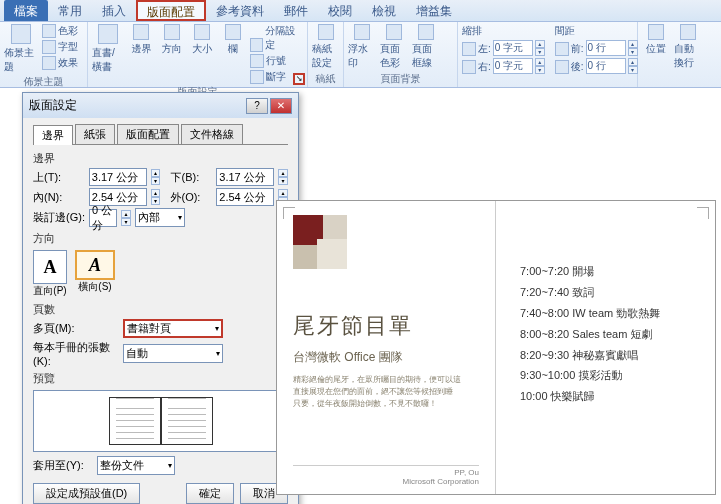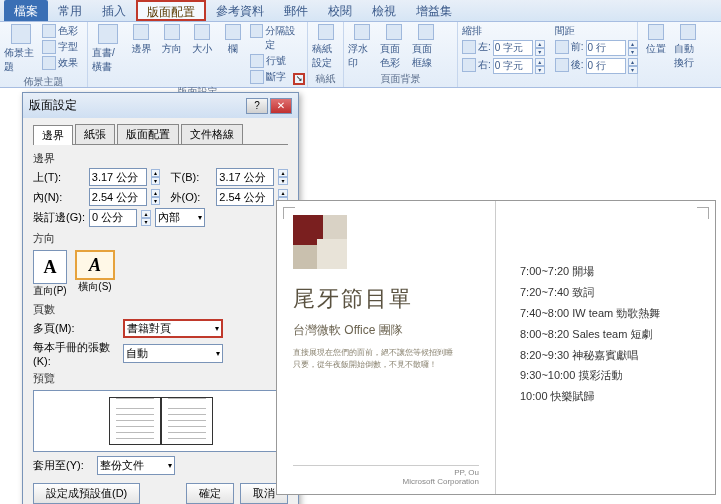--- a/index.html
+++ b/index.html
@@ -15,21 +15,21 @@
   
   .ribbon { display: flex; background: linear-gradient(#f4f8fd,#e2ecf8); height: 66px; border-bottom: 1px solid #a7bde1; position: relative; }
   .group { border-right: 1px solid #c6d6ed; display: flex; flex-direction: column; padding: 2px 4px 0; }
   .group-btns { display: flex; gap: 4px; align-items: flex-start; flex: 1; }
   .group-label { text-align: center; font-size: 10px; color: #5a6e8c; padding: 1px 0; position: relative; }
   .vbtn { display: flex; flex-direction: column; align-items: center; font-size: 10px; color: #3b5a8a; width: 34px; cursor: pointer; }
   .vbtn .ic { width: 20px; height: 20px; background: #dbe7f5; border: 1px solid #9fb8dc; margin-bottom: 2px; }
   .vbtn.sm { width: 28px; }
   .vbtn.sm .ic { width: 16px; height: 16px; }
   .smallcol { display: flex; flex-direction: column; gap: 2px; font-size: 10px; color: #3b5a8a; }
-  .smallrow { display: flex; align-items: flex-start; gap: 2px; }
+  .smallrow { display: flex; align-items: flex-end; gap: 2px; }
   .miniic { width: 14px; height: 14px; background: #dbe7f5; border: 1px solid #9fb8dc; }
   .numbox { width: 40px; height: 16px; border: 1px solid #9fb8dc; background: #fff; font-size: 10px; padding: 0 1px; display: flex; align-items: center; }
   .spinbtns { display:flex; flex-direction:column; width:10px; }
   .spinbtns div { height:8px; border:1px solid #9fb8dc; background:#eef4fb; font-size:6px; text-align:center; line-height:6px; }
   .launcher { width: 12px; height: 12px; position: absolute; right: 2px; bottom: 2px; border: 2px solid #c0392b; background: #eef4fb; font-size: 8px; text-align: center; line-height: 8px; }
   
   
   .dialog { position: absolute; left: 22px; top: 92px; width: 277px; border: 1px solid #7a94b8; background: #f0f0f0; box-shadow: 2px 2px 6px rgba(0,0,0,0.3); }
   .dlg-title { background: linear-gradient(#e8eff8,#cfdff2); padding: 4px 6px; font-size: 12px; display: flex; justify-content: space-between; align-items: center; }
   .dlg-title-btns { display: flex; gap: 2px; }
@@ -59,21 +59,21 @@
   
   
   .doc { position: absolute; left: 276px; top: 200px; width: 440px; height: 295px; background: #fff; border: 1px solid #999; display: flex; }
   .doc-left { width: 50%; border-right: 1px solid #ccc; padding: 14px 16px; position: relative; }
   .doc-right { width: 50%; padding: 60px 24px 14px; }
   .sq { width: 54px; height: 54px; position: absolute; left: 16px; top: 14px; }
   .sq .a { position:absolute; left:0; top:0; width:30px; height:30px; background:#7a1f1f; }
   .sq .b { position:absolute; left:30px; top:0; width:24px; height:24px; background:#d9d2c5; }
   .sq .c { position:absolute; left:0; top:30px; width:24px; height:24px; background:#c9c0ae; }
   .sq .d { position:absolute; left:24px; top:24px; width:30px; height:30px; background:#e8e3d8; }
-  .doc-title { font-size: 22px; color: #5a5240; margin-top: 69px; letter-spacing: 2px; }
+  .doc-title { font-size: 22px; color: #5a5240; margin-top: 96px; letter-spacing: 2px; }
   .doc-sub { font-size: 12px; color: #6b6350; margin-top: 8px; }
   .doc-small { font-size: 8px; color: #8a8370; margin-top: 8px; line-height: 1.5; }
   .sched { font-size: 11px; color: #333; line-height: 1.9; }
   .doc-footer-l { position:absolute; bottom:8px; left:16px; right:16px; border-top:1px solid #ccc; padding-top:2px; font-size:8px; color:#888; text-align:right;}
   .corner { position:absolute; width:12px; height:12px; border:1px solid #aaa; }
   .corner.tl { top:6px; left:6px; border-right:none; border-bottom:none;}
   .corner.tr { top:6px; right:6px; border-left:none; border-bottom:none;}
 </style>
 </head>
 <body>
@@ -286,21 +286,21 @@
         </div>
       <label style="width:42px;margin-left:6px">外(O):</label>
       <div class="txtbox">2.54 公分</div>
         <div class="spinbtns">
           <div>▴</div>
           <div>▾</div>
         </div>
     </div>
     <div class="row">
       <label>裝訂邊(G):</label>
-      <div class="txtbox" style="width:48px">0 公分</div>
+      <div class="txtbox" style="width:28px">0 公分</div>
         <div class="spinbtns">
           <div>▴</div>
           <div>▾</div>
         </div>
       <div class="dd" style="width:50px">
           <span>內部</span>
           <span class="arrow">▾</span>
         </div>
     </div>
 
@@ -362,20 +362,21 @@
   <div class="doc-left">
     <div class="sq">
         <div class="a"></div>
         <div class="b"></div>
         <div class="c"></div>
         <div class="d"></div>
       </div>
     <div class="doc-title">尾牙節目單</div>
     <div class="doc-sub">台灣微軟 Office 團隊</div>
     <div class="doc-small">
+      <div>精彩絕倫的尾牙，在眾所矚目的期待，便可以這</div>
       <div>直接展現在您們的面前，絕不讓您等候招到睡</div>
       <div>只要，從年夜飯開始倒數，不見不散囉！</div>
     </div>
     <div class="doc-footer-l">
       <div>PP, Ou</div>
       <div>Microsoft Corporation</div>
     </div>
   </div>
   <div class="doc-right">
     <div class="sched">

